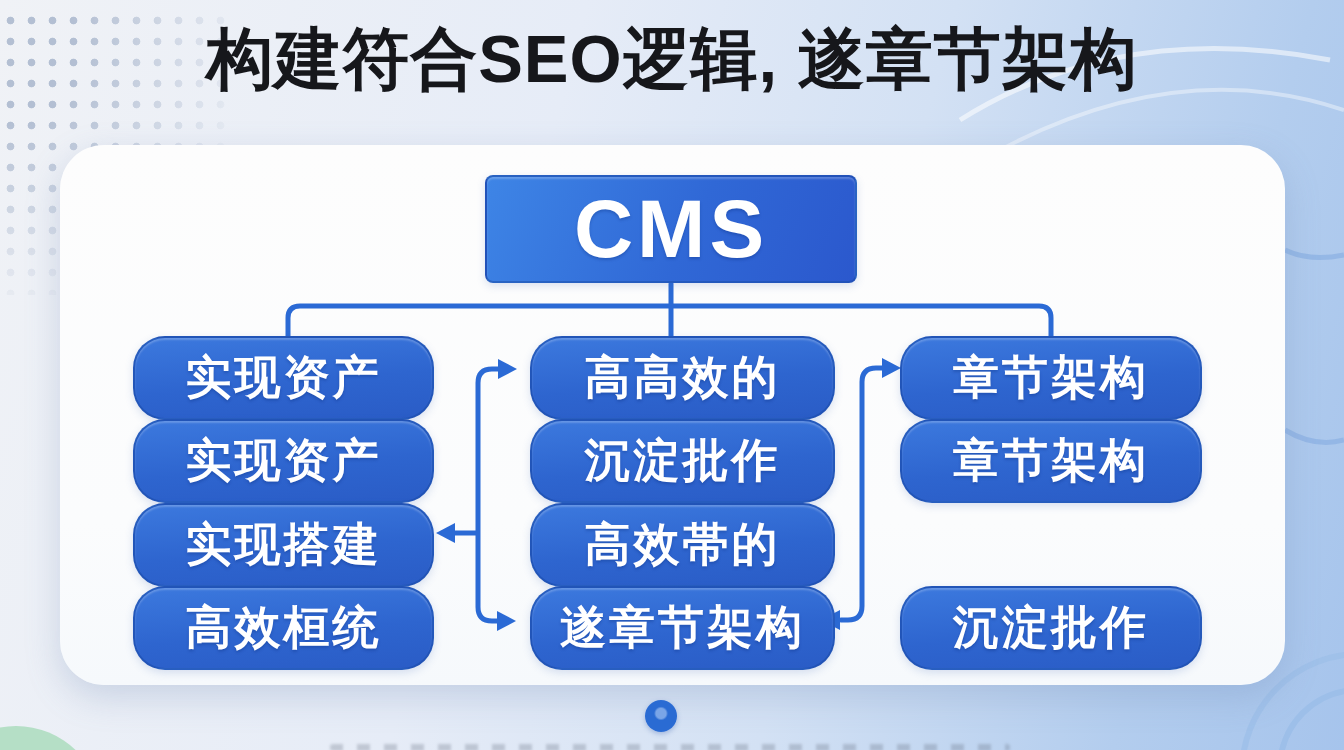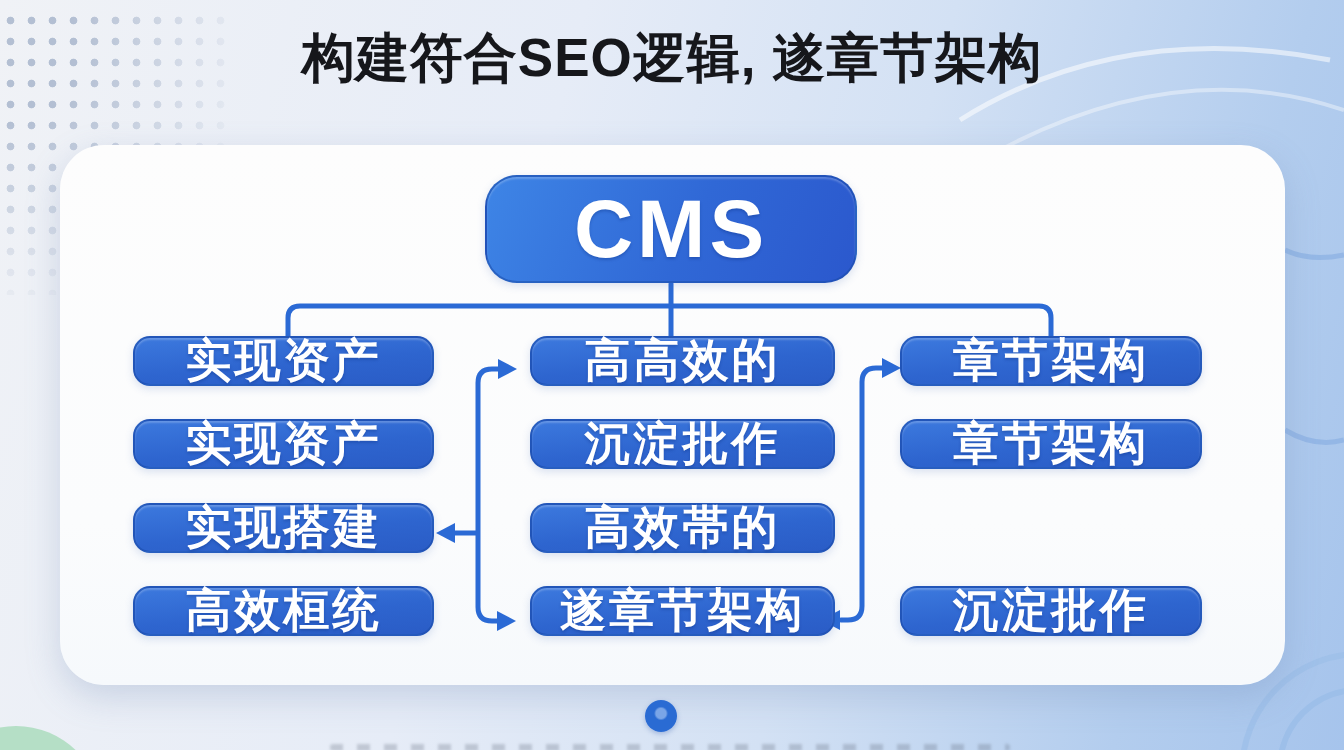--- a/index.html
+++ b/index.html
@@ -13,42 +13,42 @@
   .dots{
     position:absolute;left:0;top:10px;width:235px;height:285px;
     background-image:radial-gradient(circle,rgba(125,145,178,.55) 3.5px,transparent 4.2px);
     background-size:21px 21px;
     -webkit-mask-image:radial-gradient(ellipse at 8% 15%,rgba(0,0,0,.95) 20%,transparent 78%);
     mask-image:radial-gradient(ellipse at 8% 15%,rgba(0,0,0,.95) 20%,transparent 78%);
   }
   .page-title{
     position:absolute;top:0;left:0;width:1344px;height:118px;
     display:flex;align-items:center;justify-content:center;
-    font-size:53px;font-weight:900;color:#16171b;letter-spacing:1px;
+    font-size:67px;font-weight:900;color:#16171b;letter-spacing:1px;
     white-space:nowrap;z-index:3;
   }
   .card{
     position:absolute;left:60px;top:145px;width:1225px;height:540px;border-radius:44px;
     background:linear-gradient(180deg,#fdfdfd 0%,#fbfcfd 70%,#f6f9fc 100%);
     box-shadow:0 12px 34px rgba(110,135,180,.28);z-index:1;
   }
   .node{
     position:absolute;display:flex;align-items:center;justify-content:center;
     color:#fff;z-index:4;
     background:linear-gradient(175deg,#3c79de 0%,#2e65cf 55%,#2a5cc6 100%);
     border:2px solid rgba(26,75,168,.55);box-sizing:border-box;
     text-shadow:0 2px 3px rgba(0,35,110,.28);
     box-shadow:inset 0 2px 2px rgba(255,255,255,.22), 0 3px 8px rgba(60,100,180,.18);
   }
   .root-node{
-    left:485px;top:175px;width:372px;height:108px;border-radius:32px;
+    left:485px;top:175px;width:372px;height:108px;border-radius:8px;
     font-size:82px;font-weight:700;letter-spacing:4px;
     background:linear-gradient(115deg,#3e85e6 0%,#3068d6 55%,#2b58cd 100%);
   }
-  .leaf{height:50px;border-radius:17px;font-size:46px;font-weight:700;letter-spacing:3px;}
+  .leaf{height:84px;border-radius:32px;font-size:46px;font-weight:700;letter-spacing:3px;}
   .col-left{left:133px;width:301px;}
   .col-mid{left:530px;width:305px;}
   .col-right{left:900px;width:302px;}
   .row-0{top:336px;} .row-1{top:419px;} .row-2{top:503px;} .row-3{top:586px;}
   svg.decor,svg.flow{position:absolute;left:0;top:0;z-index:0;}
   svg.flow{z-index:2;}
   .pagination-dot{
     position:absolute;left:645px;top:700px;width:32px;height:32px;border-radius:50%;
     background:radial-gradient(circle at 50% 42%,#7aa5e7 0 5px,#2a6bd3 7px);
     box-shadow:0 2px 5px rgba(60,100,180,.35);z-index:3;

